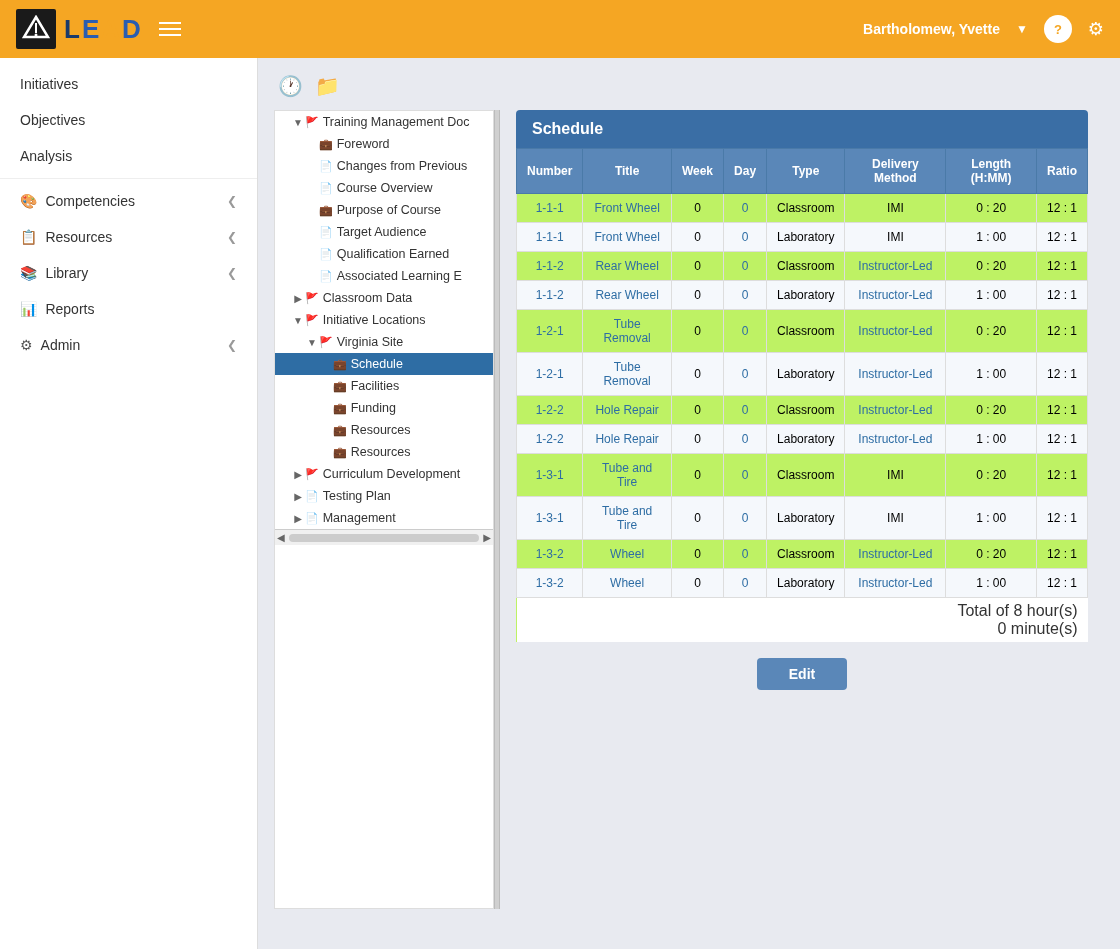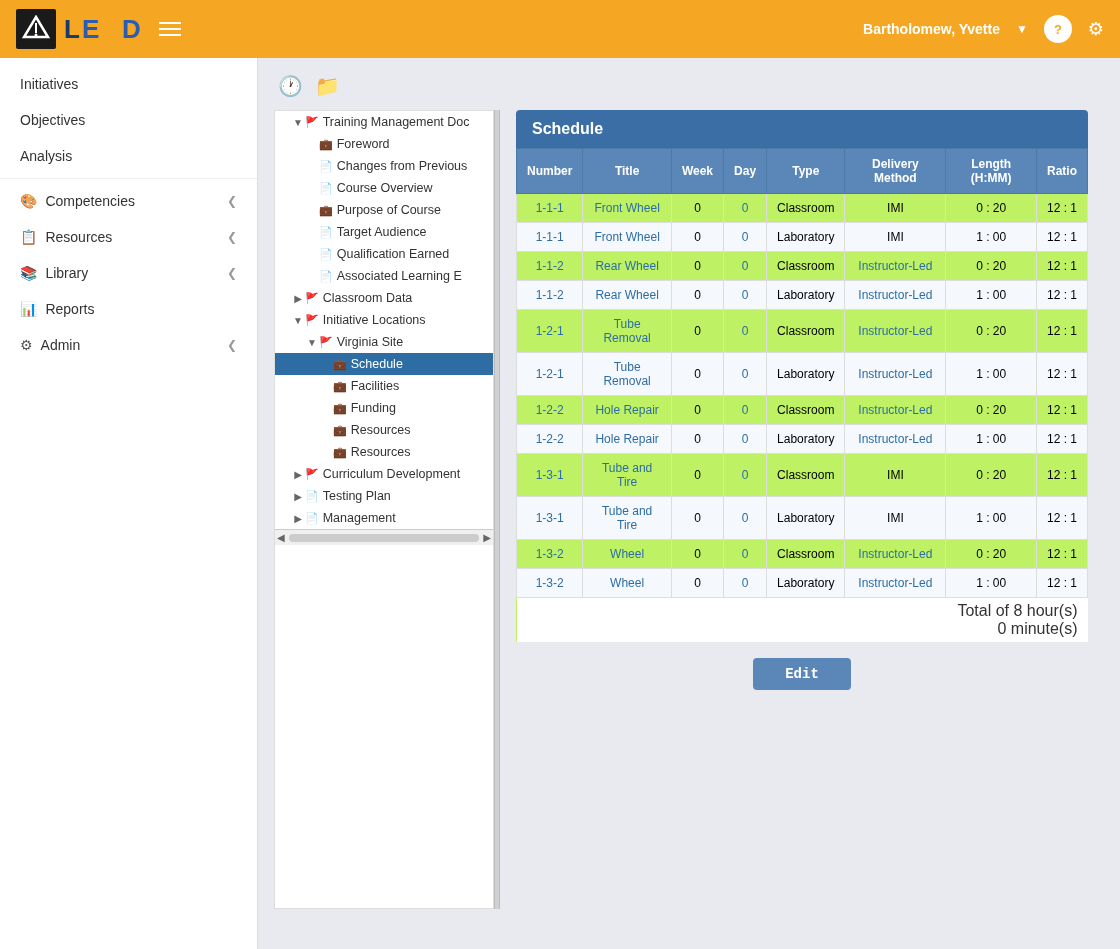--- a/index.html
+++ b/index.html
@@ -93,21 +93,21 @@
       padding: 7px 10px; border: 1px solid #ddd; text-align: center; font-size: 12px;
     }
     .schedule-table tr:nth-child(even) { background: #f5f8fc; }
     .link-cell { color: #2e6da4; cursor: pointer; }
     .instructor-led { color: #2e6da4; cursor: pointer; }
     .total-row td { text-align: right; font-size: 12px; color: #333; background: white; border: none; padding: 6px 10px; }
 
     .edit-btn {
       display: block; margin: 16px auto; padding: 8px 32px;
       background: #5a87b8; color: white; border: none; border-radius: 4px;
-      cursor: pointer; font-size: 14px; font-weight: bold; font-family: Liberation Mono, monospace;
+      cursor: pointer; font-size: 14px; font-weight: bold;
     }
 
     .flag-yellow { color: #f5a623; }
     .flag-orange { color: #e67e22; }
   </style>
 </head>
 <body>
 
 <div class="header">
   <div class="header-left">

